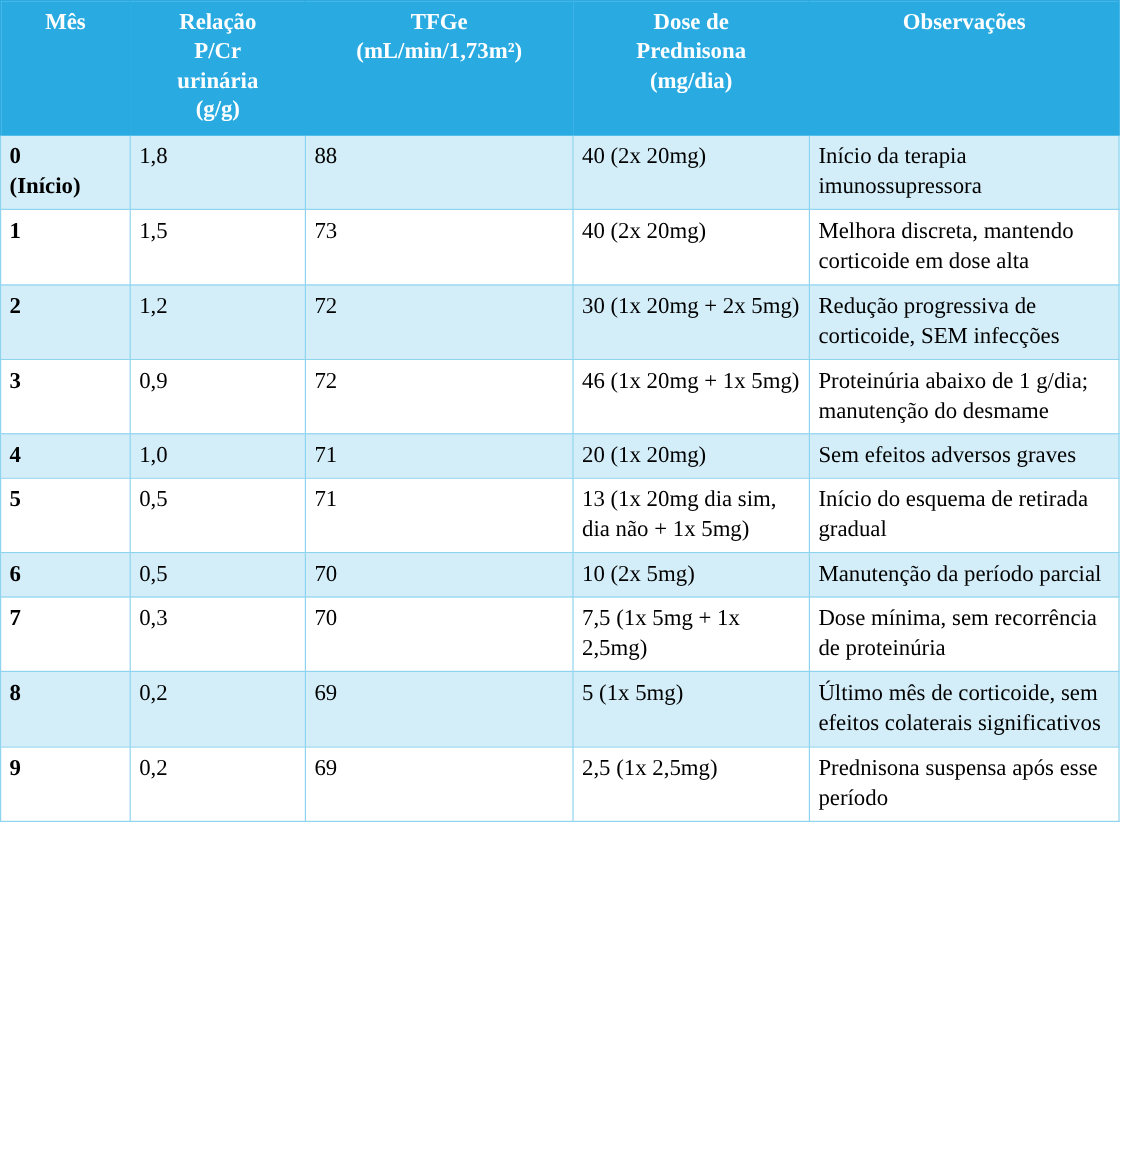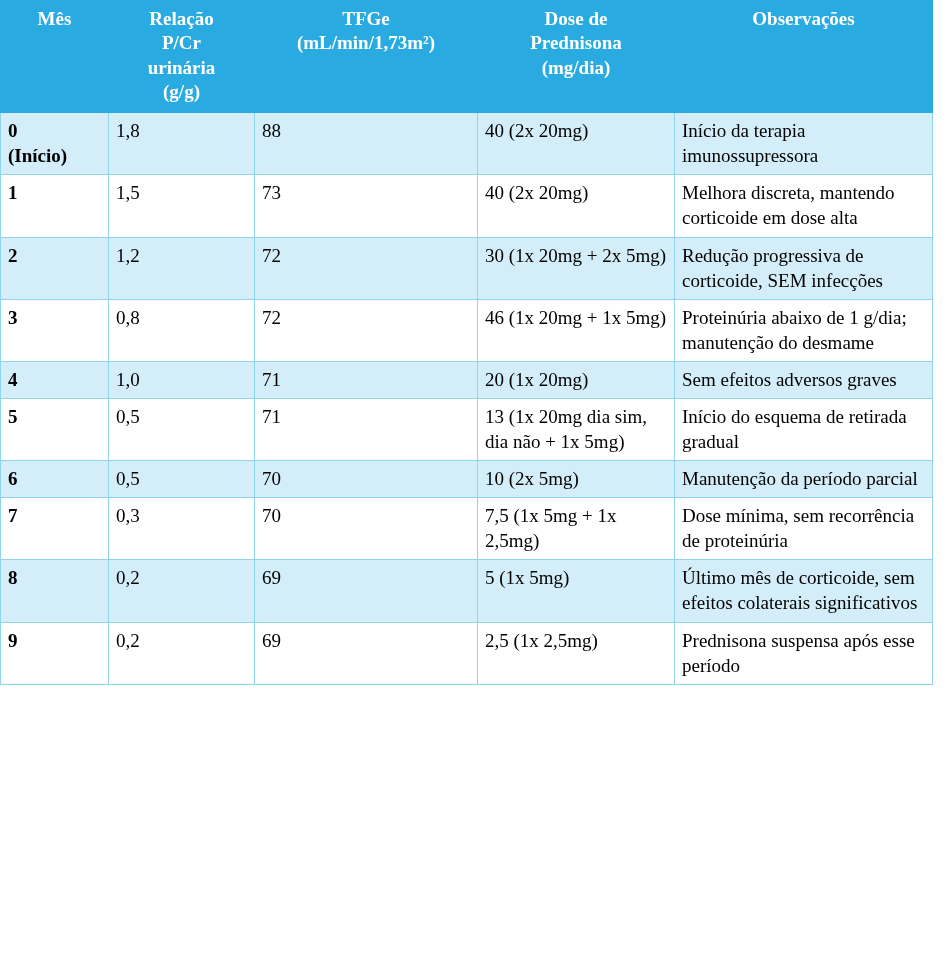--- a/index.html
+++ b/index.html
@@ -113,21 +113,21 @@
       </tr>
       <tr class="row-alt">
         <td class="col-mes">2</td>
         <td>1,2</td>
         <td>72</td>
         <td>30 (1x 20mg + 2x 5mg)</td>
         <td>Redução progressiva de corticoide, SEM infecções</td>
       </tr>
       <tr class="row-plain">
         <td class="col-mes">3</td>
-        <td>0,8</td>
+        <td>0,9</td>
         <td>72</td>
         <td>46 (1x 20mg + 1x 5mg)</td>
         <td>Proteinúria abaixo de 1 g/dia; manutenção do desmame</td>
       </tr>
       <tr class="row-alt">
         <td class="col-mes">4</td>
         <td>1,0</td>
         <td>71</td>
         <td>20 (1x 20mg)</td>
         <td>Sem efeitos adversos graves</td>

